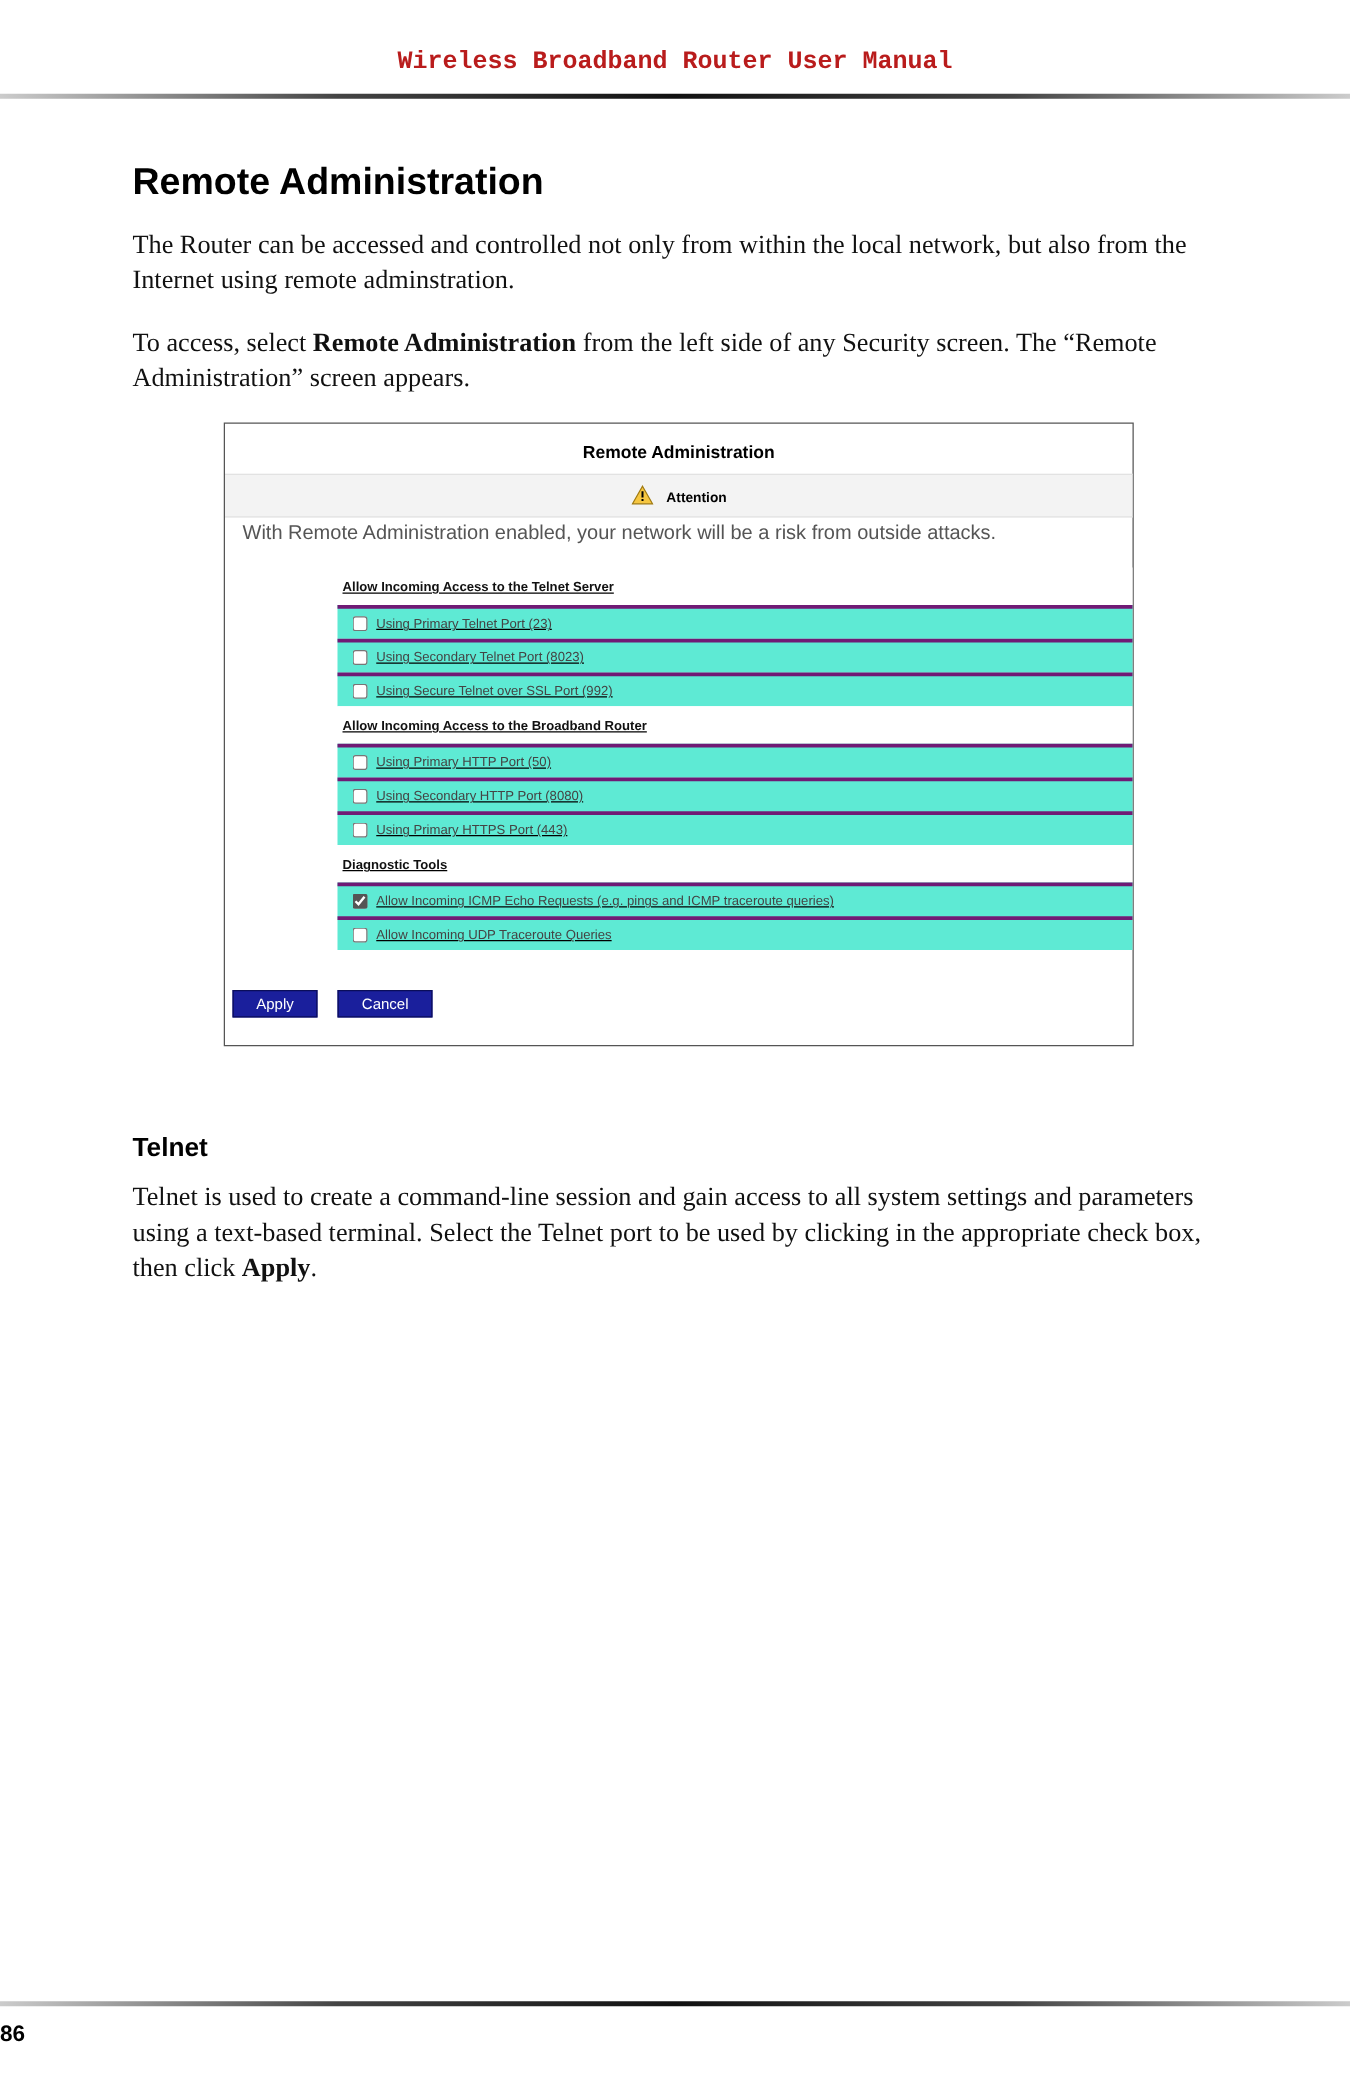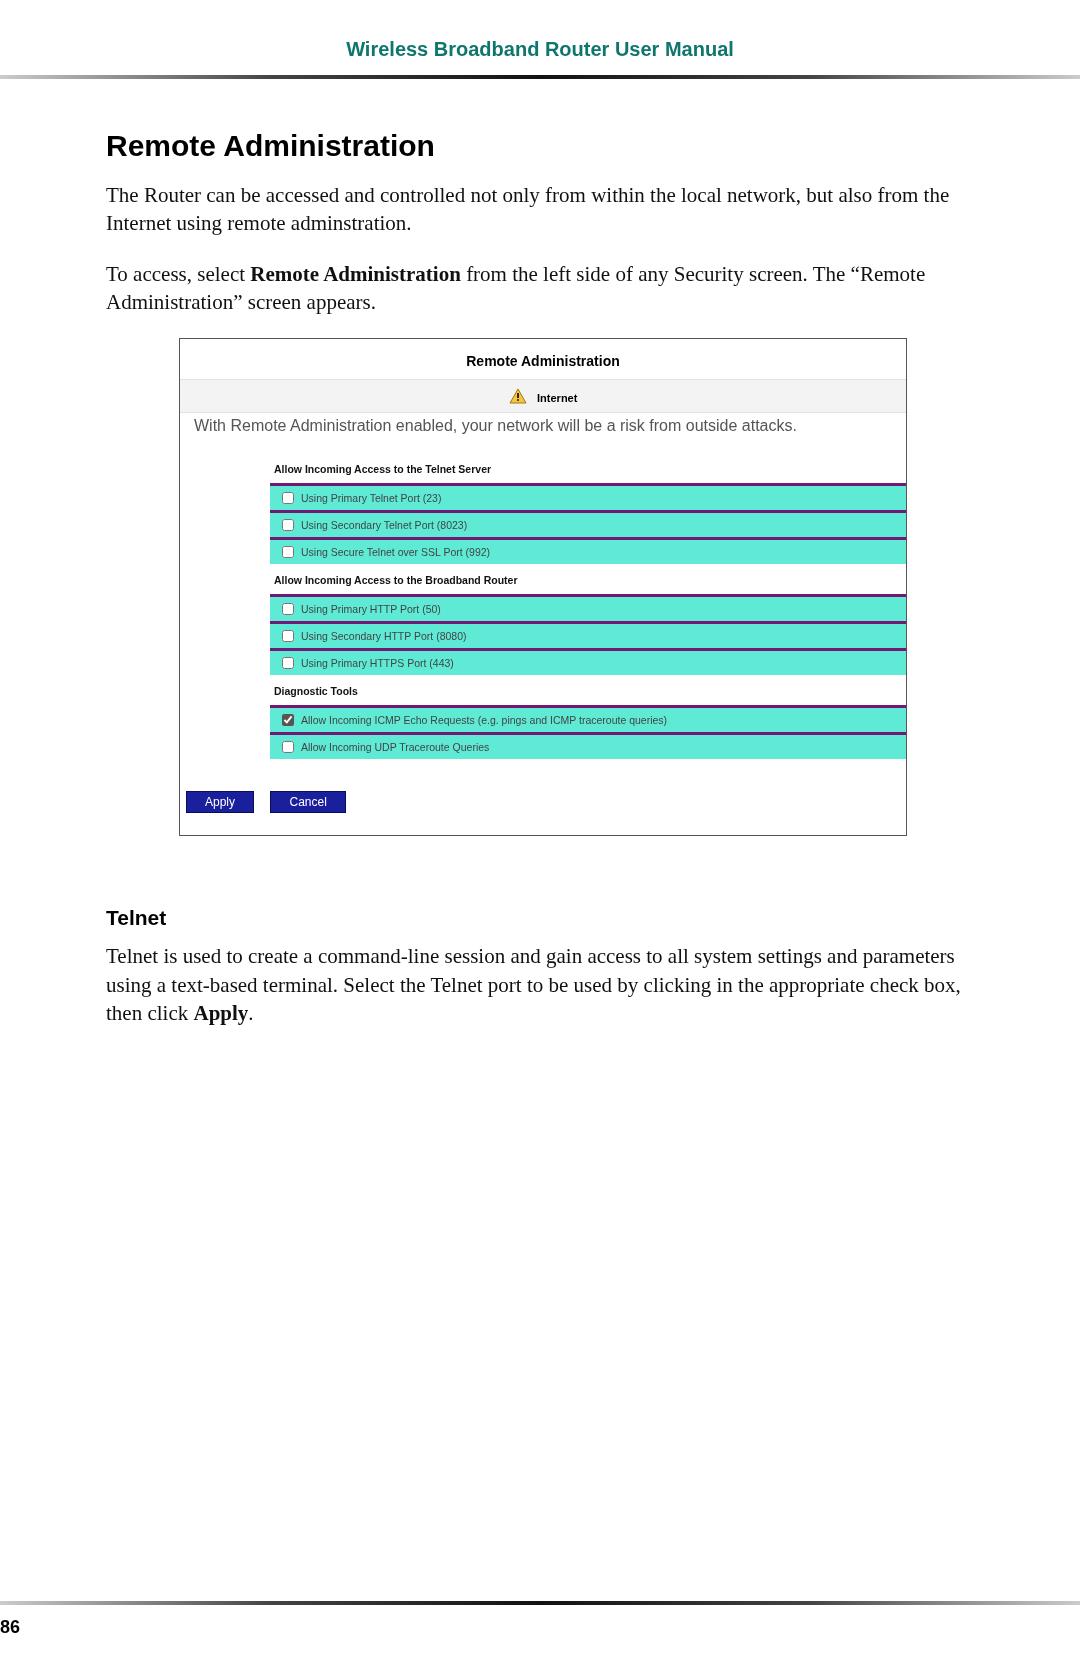--- a/index.html
+++ b/index.html
@@ -5,26 +5,26 @@
   * { box-sizing: border-box; margin: 0; padding: 0; }
   body {
     width: 1080px;
     height: 1668px;
     background: #ffffff;
     font-family: Georgia, 'Times New Roman', serif;
     position: relative;
   }
   .page-header {
     text-align: center;
-    font-family: Liberation Sans, sans-serif;
+    font-family: Liberation Mono, monospace;
     font-weight: bold;
     font-size: 20px;
     padding-top: 38px;
     padding-bottom: 14px;
-    color: #0f766e;
+    color: #b91c1c;
   }
   .header-rule {
     height: 4px;
     background: linear-gradient(to right, #ccc, #444 25%, #111 50%, #444 75%, #ccc);
     margin: 0 0 50px 0;
   }
   .content {
     padding: 0 100px 0 106px;
   }
   .section-heading {
@@ -73,20 +73,21 @@
     color: #000;
     vertical-align: middle;
   }
   .attention-text {
     font-size: 16px;
     color: #555;
     padding: 4px 14px 12px 14px;
   }
   .config-area {
     padding: 6px 0 14px 90px;
+    text-decoration: underline;
   }
   .group-header {
     font-weight: bold;
     font-size: 10.5px;
     color: #111;
     padding: 10px 8px 8px 4px;
     background: #fff;
   }
   .row {
     display: flex;
@@ -164,21 +165,21 @@
     <div class="panel-title">Remote Administration</div>
 
     <div class="attention-bar">
       <span class="warn-icon">
         <svg width="18" height="16" viewBox="0 0 18 16">
           <polygon points="9,1 17,15 1,15" fill="#f6c640" stroke="#a07a10" stroke-width="1"></polygon>
           <rect x="8.2" y="5" width="1.6" height="5" fill="#000"></rect>
           <rect x="8.2" y="11.2" width="1.6" height="1.6" fill="#000"></rect>
         </svg>
       </span>
-      <span class="att-label">Internet</span>
+      <span class="att-label">Attention</span>
     </div>
     <div class="attention-text">With Remote Administration enabled, your network will be a risk from outside attacks.</div>
 
     <div class="config-area">
       <div class="group-header">Allow Incoming Access to the Telnet Server</div>
       <div class="row">
         <input type="checkbox" style="">
         <span>Using Primary Telnet Port (23)</span>
       </div>
       <div class="row">

